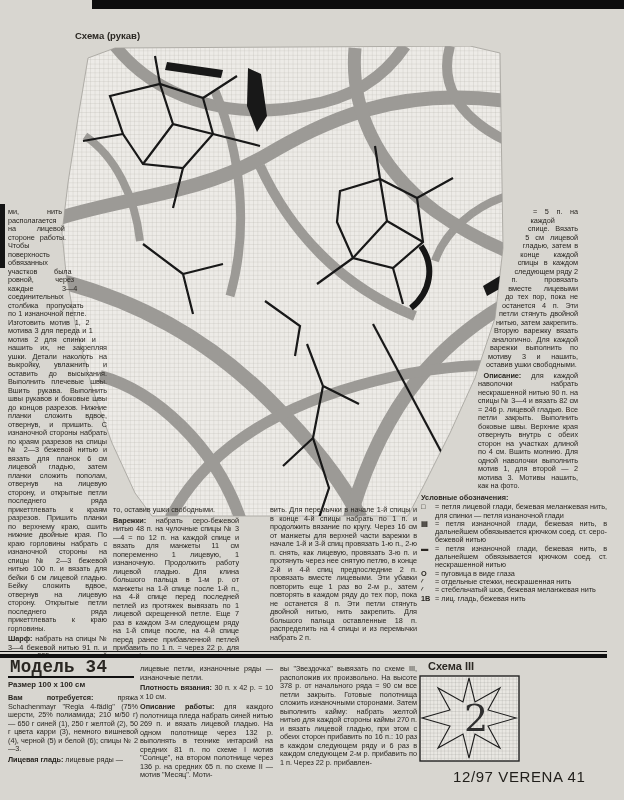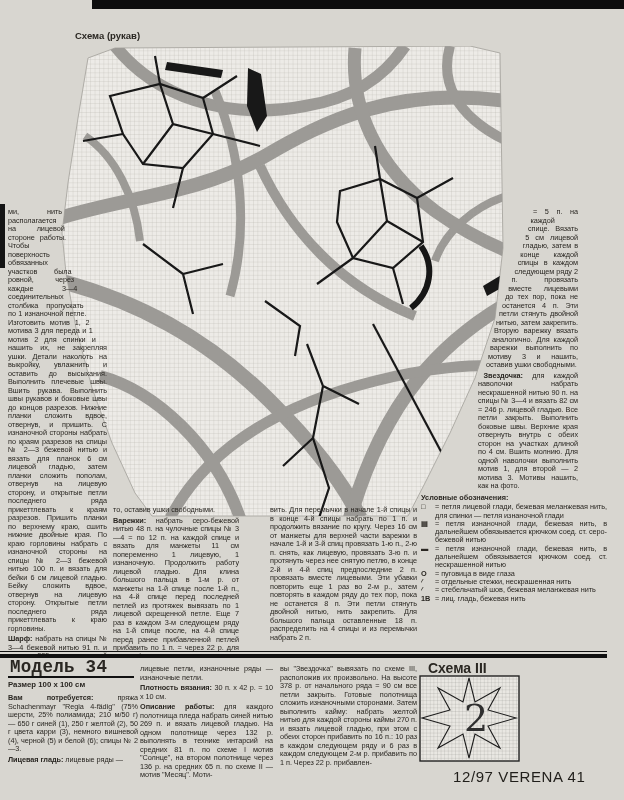--- a/index.html
+++ b/index.html
@@ -28,21 +28,21 @@
   .lg-sym{flex:0 0 14px;font-weight:bold;font-size:7.3px;}
   .lg-txt{flex:1;text-align:justify;letter-spacing:-0.05px;}
   .rule-thin{left:0;top:651px;width:607px;height:1px;background:var(--rule);}
   .rule-heavy{left:0;top:654px;width:607px;height:4px;background:var(--rule);}
   .m34-heading{left:10px;top:657px;font-size:17.5px;font-weight:bold;letter-spacing:.3px;font-family:Liberation Mono, monospace;}
   .m34-rule{left:8px;top:676px;width:126px;height:1.5px;background:var(--rule);}
   .m34-size{left:8px;top:680px;font-size:7.8px;font-weight:bold;}
   .m34-c1{left:8px;top:694px;width:130px;height:104px;}
   .m34-c2{left:140px;top:665px;width:133px;height:132px;}
   .m34-c3{left:280px;top:665px;width:137px;height:132px;}
-  .s3-title{left:428px;top:660px;font-size:14px;font-weight:bold;}
+  .s3-title{left:428px;top:660px;font-size:11px;font-weight:bold;}
   .s3-box{left:419px;top:675px;}
   .footer{left:453px;top:768px;font-size:15px;letter-spacing:.6px;color:#201e1a;}
   svg{display:block;}
   .band{stroke:var(--band);fill:none;}
   .crack{stroke:var(--blk);fill:none;stroke-width:2.2;stroke-linejoin:miter;}
   .blob{fill:var(--blk);}
 </style>
 </head>
 <body>
 
@@ -99,21 +99,21 @@
 
   <div class="abs colx col-left">
       <span class="shape-l"></span>
       <p>ми, нить располагается на лицевой стороне работы. Чтобы поверхность обвязанных участков была ровной, через каждые 3—4 соединительных столбика пропускать по 1 изнаночной петле. Изготовить мотив 1, 2 мотива 3 для переда и 1 мотив 2 для спинки и нашить их, не закрепляя ушки. Детали наколоть на выкройку, увлажнить и оставить до высыхания. Выполнить плечевые швы. Вшить рукава. Выполнить швы рукавов и боковые швы до концов разрезов. Нижние планки сложить вдвое, отвернув, и пришить. С изнаночной стороны набрать по краям разрезов на спицы № 2—3 бежевой нитью и вязать для планок 6 см лицевой гладью, затем планки сложить пополам, отвернув на лицевую сторону, и открытые петли последнего ряда прикеттлевать к краям разрезов. Пришить планки по верхнему краю, сшить нижние двойные края. По краю горловины набрать с изнаночной стороны на спицы № 2—3 бежевой нитью 100 п. и вязать для бейки 6 см лицевой гладью. Бейку сложить вдвое, отвернув на лицевую сторону. Открытые петли последнего ряда прикеттлевать к краю горловины.</p>
       <p><b>Шарф: </b>набрать на спицы № 3—4 бежевой нитью 91 п. и вязать 235 см патентной резинкой. Все петли закрыть. Концы шарфа отвернуть в виде карманов на ширину 25 см, боковые края сшить. Карманы по верхнему краю с обеих сторон на участках длиной по 8 см пришить к шарфу, оставив середину для входа в карман свободной. Изготовить мотив 1 и 2 мотива 3 и пришить их на карманы согласно фо-</p>
     </div>
 
   <div class="abs colx col-right">
       <span class="shape-r"></span>
       <p>= 5 п. на каждой спице. Вязать 5 см лицевой гладью, затем в конце каждой спицы в каждом следующем ряду 2 п. провязать вместе лицевыми до тех пор, пока не останется 4 п. Эти петли стянуть двойной нитью, затем закрепить. Вторую варежку вязать аналогично. Для каждой варежки выполнить по мотиву 3 и нашить, оставив ушки свободными.</p>
-      <p><b>Звездочка: </b>для каждой наволочки набрать нескрашенной нитью 90 п. на спицы № 3—4 и вязать 82 см = 246 р. лицевой гладью. Все петли закрыть. Выполнить боковые швы. Верхние края отвернуть внутрь с обеих сторон на участках длиной по 4 см. Вшить молнию. Для одной наволочки выполнить мотив 1, для второй — 2 мотива 3. Мотивы нашить, как на фото.</p>
+      <p><b>Описание: </b>для каждой наволочки набрать нескрашенной нитью 90 п. на спицы № 3—4 и вязать 82 см = 246 р. лицевой гладью. Все петли закрыть. Выполнить боковые швы. Верхние края отвернуть внутрь с обеих сторон на участках длиной по 4 см. Вшить молнию. Для одной наволочки выполнить мотив 1, для второй — 2 мотива 3. Мотивы нашить, как на фото.</p>
     </div>
 
   <div class="abs colx col-mid">
       <p>то, оставив ушки свободными.</p>
       <p><b>Варежки: </b>набрать серо-бежевой нитью 48 п. на чулочные спицы № 3—4 = по 12 п. на каждой спице и вязать для манжеты 11 см попеременно 1 лицевую, 1 изнаночную. Продолжить работу лицевой гладью. Для клина большого пальца в 1-м р. от манжеты на 1-й спице после 1-й п., на 4-й спице перед последней петлей из протяжек вывязать по 1 лицевой скрещенной петле. Еще 7 раз в каждом 3-м следующем ряду на 1-й спице после, на 4-й спице перед ранее прибавленной петлей прибавить по 1 п. = через 22 р. для клина большого пальца 18 п. Эти петли временно оста-</p>
     </div>
 
   <div class="abs colx col-mid2">
       <p>вить. Для перемычки в начале 1-й спицы и в конце 4-й спицы набрать по 1 п. и продолжить вязание по кругу. Через 16 см от манжеты для верхней части варежки в начале 1-й и 3-й спиц провязать 1-ю п., 2-ю п. снять, как лицевую, провязать 3-ю п. и протянуть через нее снятую петлю, в конце 2-й и 4-й спиц предпоследние 2 п. провязать вместе лицевыми. Эти убавки повторить еще 1 раз во 2-м р., затем повторять в каждом ряду до тех пор, пока не останется 8 п. Эти петли стянуть двойной нитью, нить закрепить. Для большого пальца оставленные 18 п. распределить на 4 спицы и из перемычки набрать 2 п.</p>
     </div>

